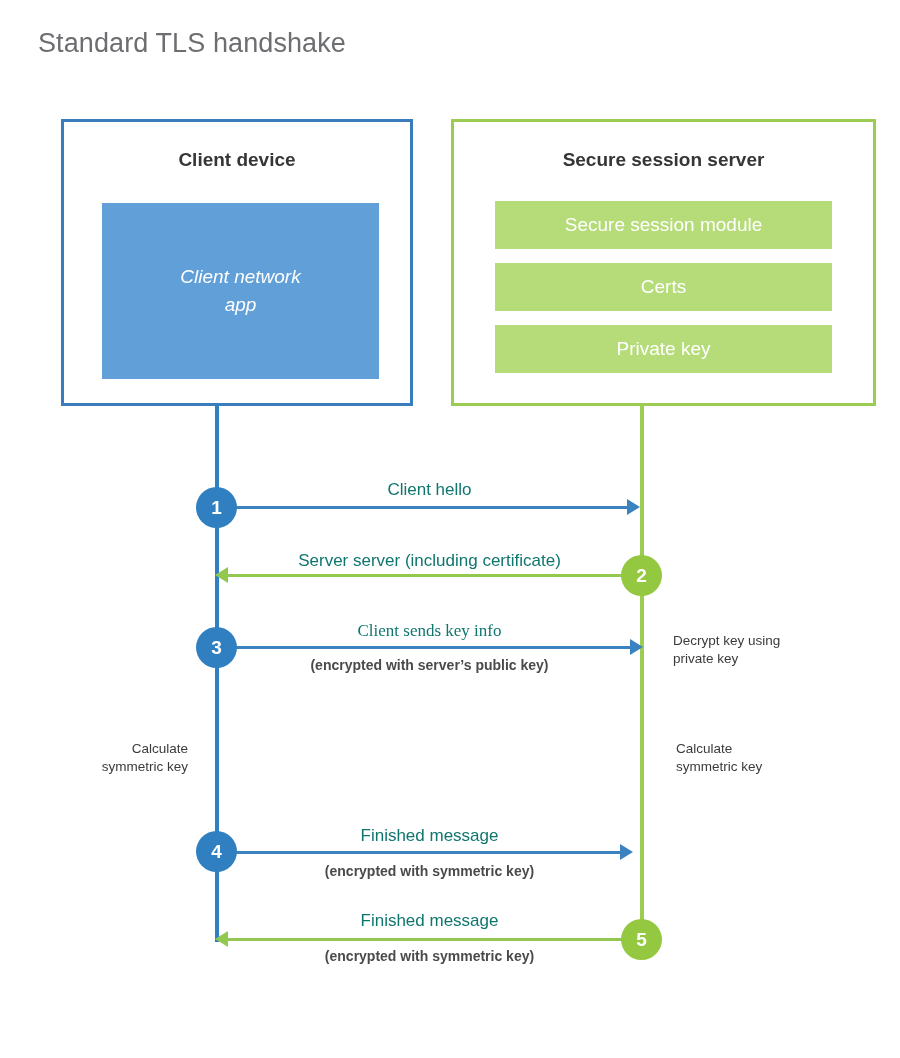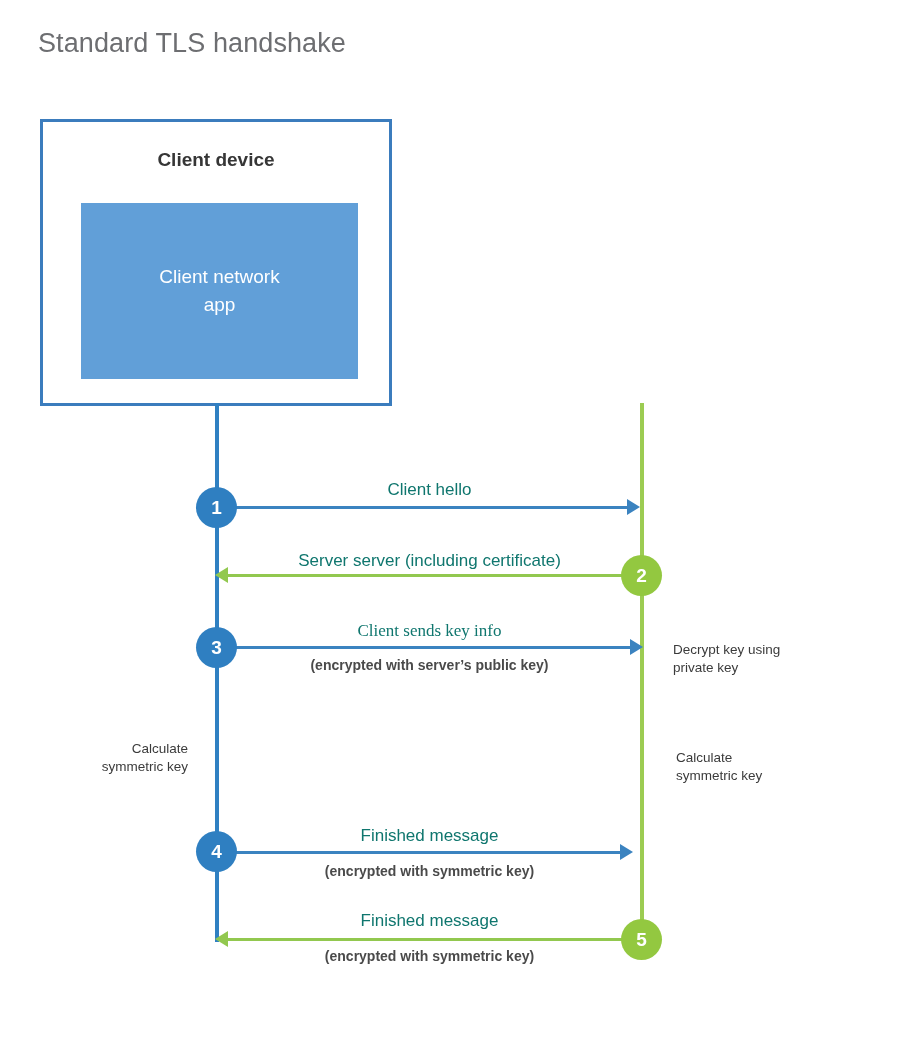--- a/index.html
+++ b/index.html
@@ -29,20 +29,21 @@
     color: #6d6e71;
     letter-spacing: 0.1px;
     white-space: nowrap;
   }
 
   
   .entity-box {
     position: absolute;
     background: #ffffff;
     box-sizing: border-box;
+    margin-left: 21px;
   }
   .entity-box.client {
     left: 40px;
     top: 119px;
     width: 352px;
     height: 287px;
     border: 3px solid #3b7cbd;
   }
   .entity-box.server {
     left: 430px;
@@ -70,20 +71,21 @@
     width: 277px;
     height: 176px;
     background: #619fd8;
     color: #ffffff;
     font-size: 19px;
     display: flex;
     align-items: center;
     justify-content: center;
     text-align: center;
     line-height: 1.45;
+    font-style: italic;
   }
 
   
   .server-bar {
     position: absolute;
     left: 41px;
     width: 337px;
     height: 48px;
     background: #b5dc79;
     color: #ffffff;
@@ -172,34 +174,40 @@
     font-weight: bold;
   }
   .side-note {
     position: absolute;
     font-size: 13.5px;
     color: #3b3b3b;
     line-height: 1.35;
     white-space: nowrap;
   }
   .side-note.right-align { text-align: right; }
-  .side-note.left-align { text-align: left; margin-top: 9px; }
+  .side-note.left-align { text-align: left; }
 </style>
 </head>
 <body>
 
 <div id="canvas">
 
   <div class="title">Standard TLS handshake</div>
 
   <div class="entity-box client">
     <div class="entity-title">Client device</div>
     <div class="client-app">Client network<br>app</div>
   </div>
 
+  <div class="entity-box server">
+    <div class="entity-title">Secure session server</div>
+    <div class="server-bar b0">Secure session module</div>
+    <div class="server-bar b1">Certs</div>
+    <div class="server-bar b2">Private key</div>
+  </div>
 
   <div class="lifeline client-line"></div>
   <div class="lifeline server-line"></div>
 
   <div class="msg-label" style="left:217px; top:480px; width:425px;">Client hello</div>
   <div class="arrow-line blue" style="left:217px; top:506px; width:412px;"></div>
   <div class="arrow-head right" style="left:627px; top:499px;"></div>
   <div class="step-circle blue" style="left:196px; top:487px;">1</div>
 
   <div class="msg-label" style="left:217px; top:551px; width:425px;">Server server (including certificate)</div>

